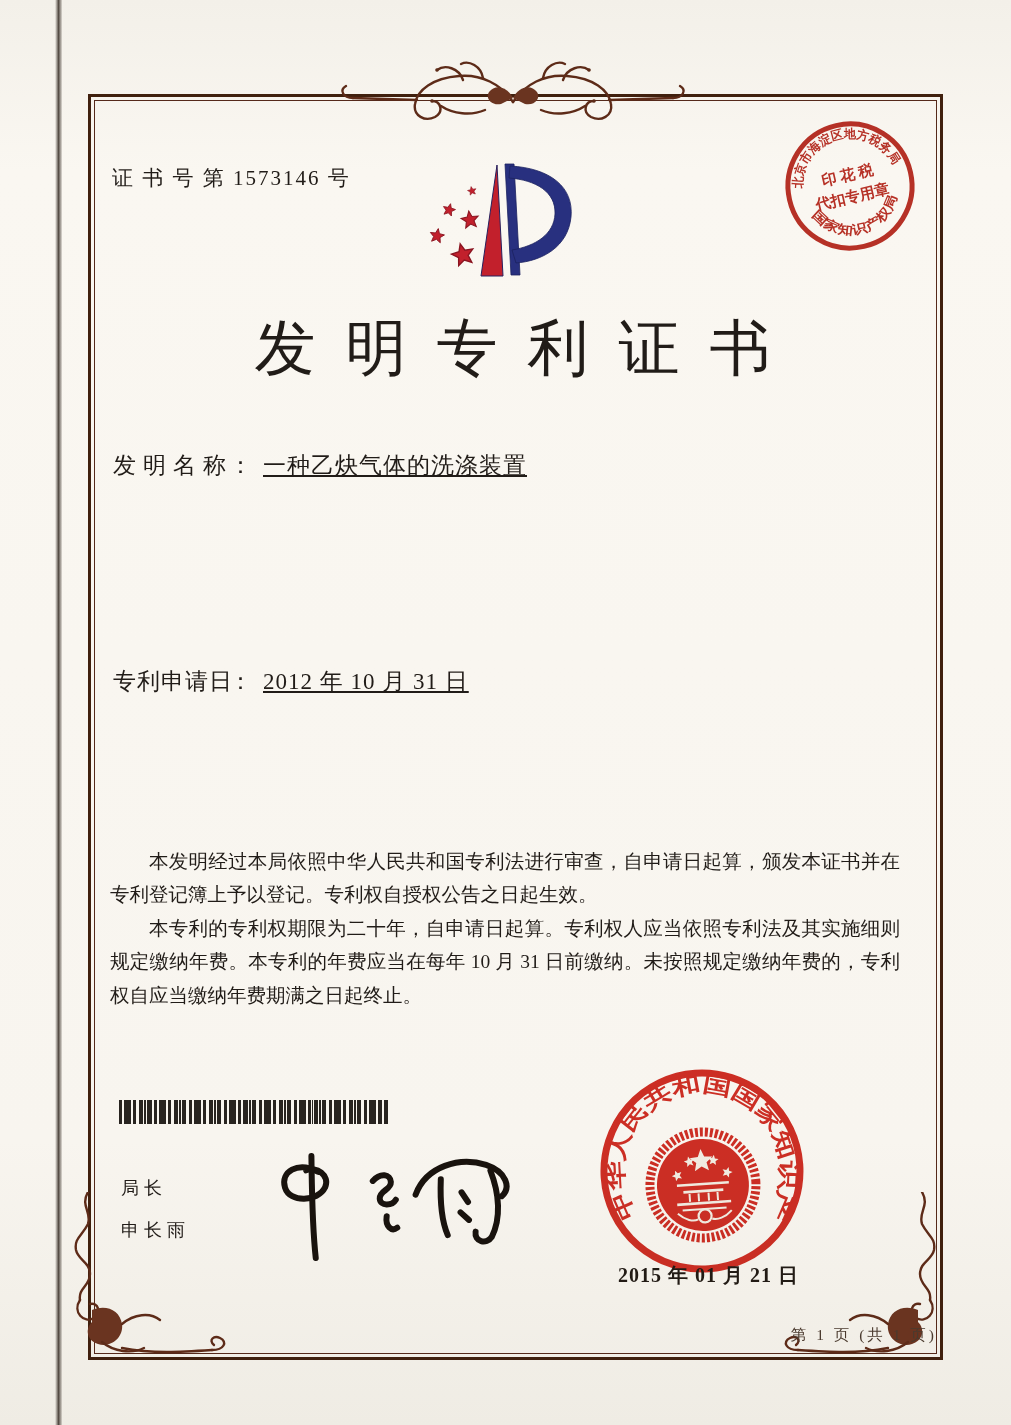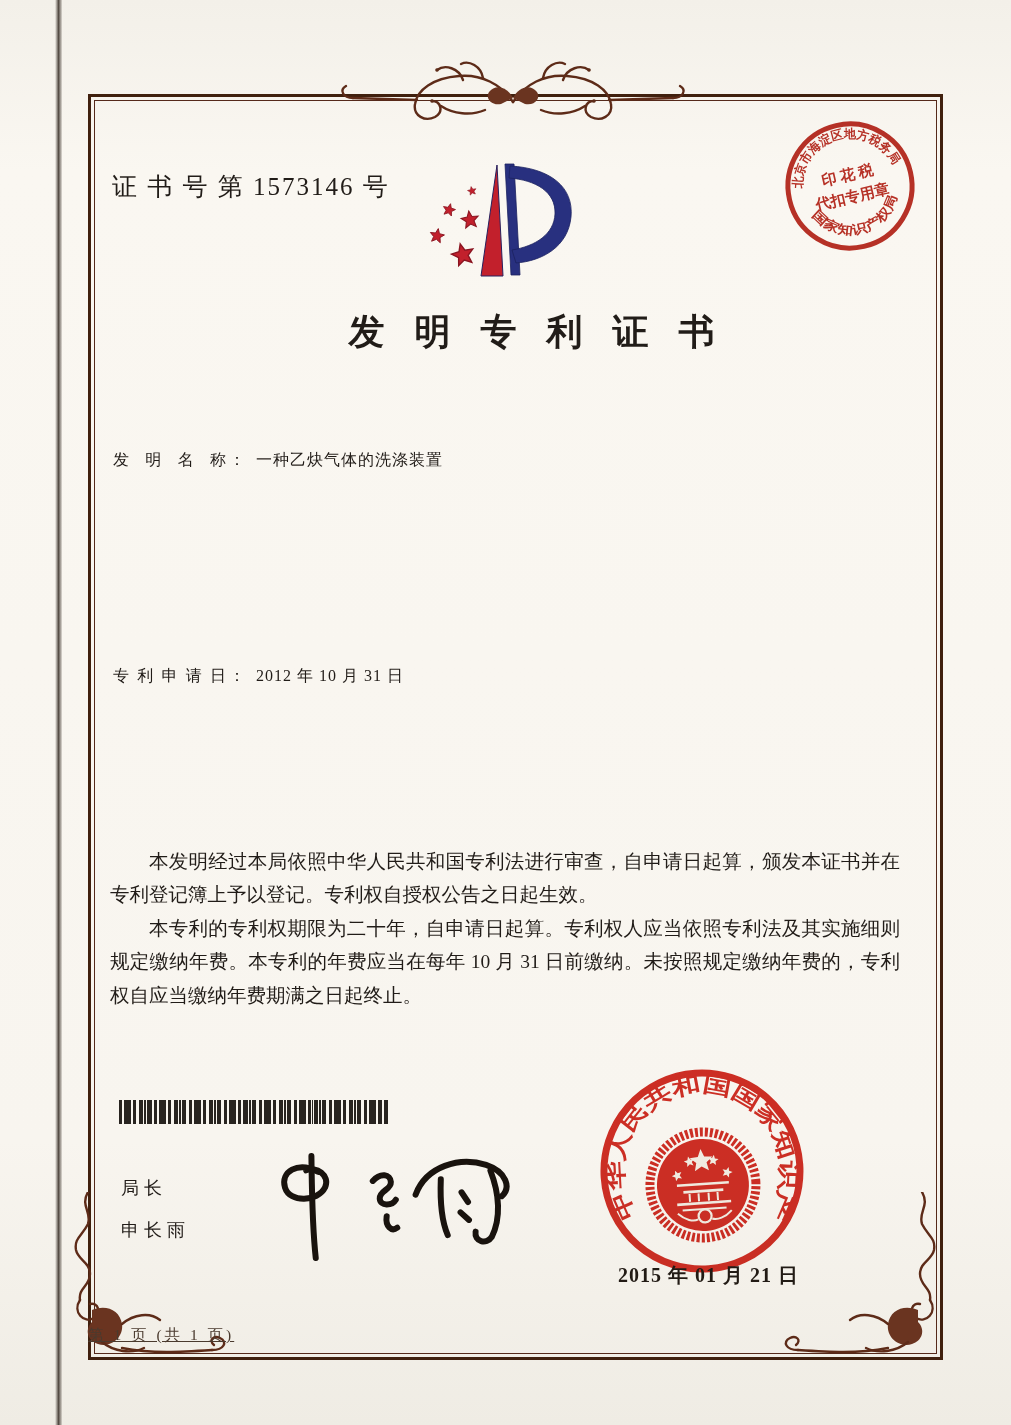--- a/index.html
+++ b/index.html
@@ -6,24 +6,24 @@
   .page{position:relative;width:1011px;height:1425px;margin:0 auto;overflow:hidden;
         background:linear-gradient(180deg,#f3f0e9 0%,#faf7f1 12%,#f8f5ef 80%,#efece4 100%);
         font-family:"Liberation Serif","DejaVu Serif",serif;color:#211c18;}
   .edge-left{position:absolute;left:55px;top:0;width:7px;height:100%;
         background:linear-gradient(90deg,rgba(40,30,22,0),rgba(40,30,22,.78) 50%,rgba(40,30,22,.12));}
   .frame{position:absolute;left:88px;top:94px;width:849px;height:1260px;border:3.5px solid #40200e;}
   .frame-inner{position:absolute;inset:3px;border:1.5px solid #55291a;}
   .orn{position:absolute;pointer-events:none;}
   .orn path,.orn circle{stroke:#5d2b18;fill:none;stroke-width:2.4;stroke-linecap:round;}
   .orn .fl{fill:#6a3420;stroke:none;}
-  .cert-no{position:absolute;left:112px;top:170px;font-size:25px;letter-spacing:2px;}
+  .cert-no{position:absolute;left:112px;top:164px;font-size:21px;letter-spacing:2px;}
   .title{position:absolute;left:88px;width:849px;top:308px;text-align:center;
-         font-size:36px;font-weight:700;letter-spacing:30px;text-indent:30px;margin-left:19px;}
-  .frow{position:absolute;left:113px;font-size:16px;letter-spacing:1px;white-space:nowrap;}
+         font-size:61px;font-weight:400;letter-spacing:30px;text-indent:30px;}
+  .frow{position:absolute;left:113px;font-size:23px;letter-spacing:1px;white-space:nowrap;text-decoration:underline;}
   .flabel{display:inline-block;width:114px;text-align:justify;text-align-last:justify;}
   .fcolon{display:inline-block;margin:0 10px 0 2px;}
   .r0{top:450px}.r1{top:523px}.r2{top:595px}.r3{top:666px}.r4{top:738px}.r5{top:810px}
   .paras{position:absolute;left:110px;top:845px;width:790px;font-size:19.5px;
          line-height:33.4px;text-align:justify;}
   .paras p{margin:0;text-indent:2em;}
   .barcode{position:absolute;left:119px;top:1100px;width:270px;height:24px;opacity:.92;
      background-image:
        repeating-linear-gradient(90deg,#17130f 0 2px,transparent 2px 5px),
        repeating-linear-gradient(90deg,#17130f 0 3px,transparent 3px 7px),
@@ -31,22 +31,22 @@
   .dir{position:absolute;left:121px;font-size:18px;letter-spacing:5px;}
   .dir1{top:1176px}.dir2{top:1218px}
   .sig{position:absolute;left:256px;top:1146px;transform:rotate(-3deg);}
   .sig path{stroke:#19130e;fill:none;stroke-width:6;stroke-linecap:round;stroke-linejoin:round;}
   .taxstamp{position:absolute;left:780px;top:116px;transform:rotate(-13deg);
             mix-blend-mode:multiply;opacity:.95;}
   .seal{position:absolute;left:595px;top:1064px;transform:rotate(-4deg);
         mix-blend-mode:multiply;opacity:.94;}
   .seal-date{position:absolute;left:618px;top:1262px;font-size:20px;font-weight:600;
              letter-spacing:1px;color:#221b15;z-index:7;}
-  .footer{position:absolute;left:88px;width:849px;top:1325px;text-align:left;
-          font-size:15.5px;letter-spacing:3px;color:#4a3a2e;text-decoration:underline;}
+  .footer{position:absolute;left:88px;width:849px;top:1325px;text-align:right;
+          font-size:15.5px;letter-spacing:3px;color:#4a3a2e;}
   .logo{position:absolute;left:428px;top:154px;}
 </style>
 </head>
 <body>
 
 <div class="page">
 
   <div class="edge-left"></div>
 
   <div class="frame">

